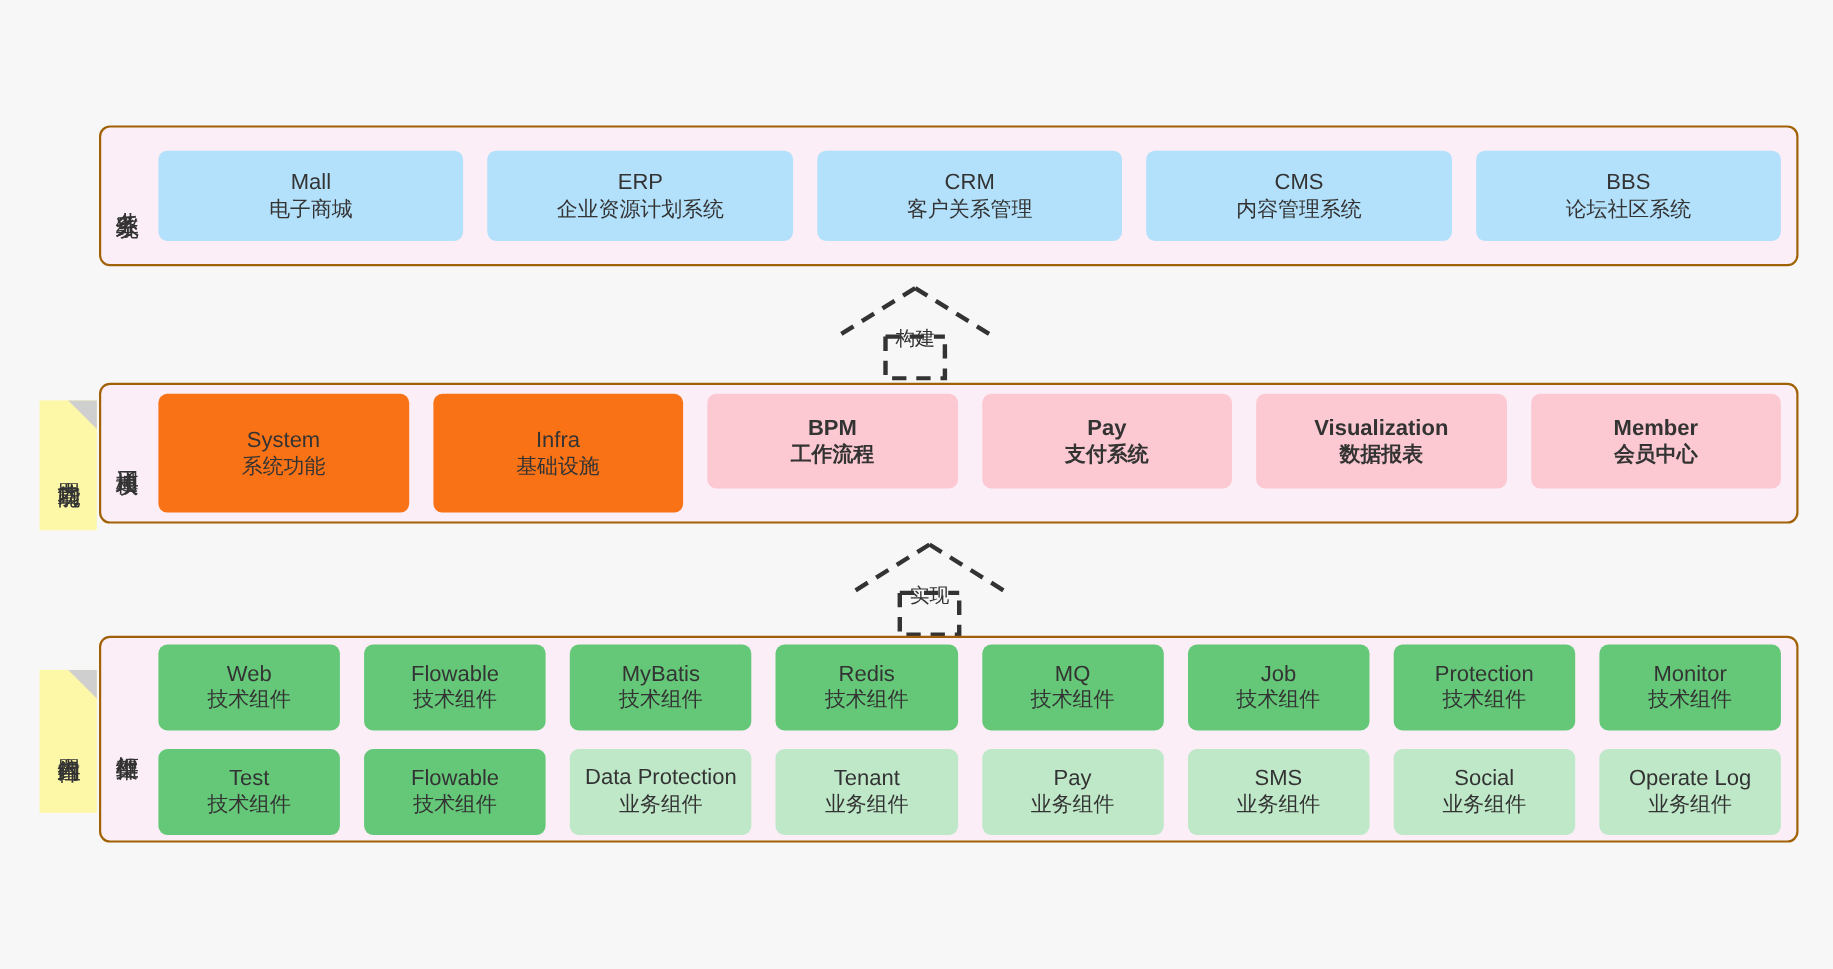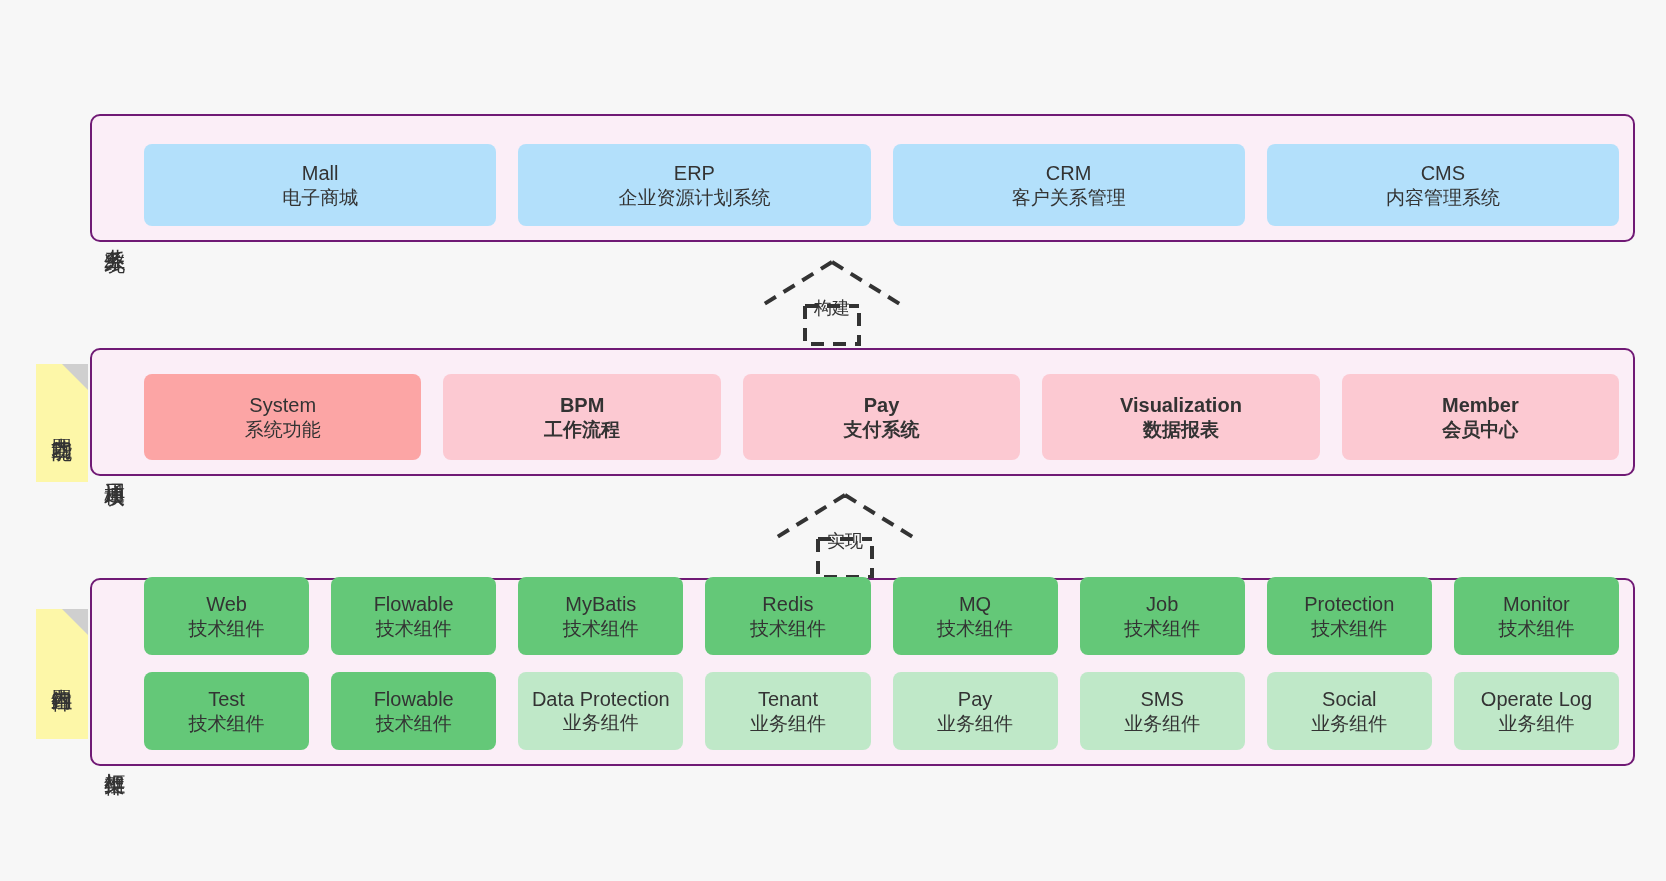--- a/index.html
+++ b/index.html
@@ -14,24 +14,24 @@
     font-family: "Liberation Sans", "DejaVu Sans", sans-serif;
     color: #333333;
     overflow: hidden;
   }
 
   
   .layer {
     position: absolute;
     box-sizing: border-box;
     background: #fbeef7;
-    border: 2px solid #701a75;
+    border: 2px solid #a16207;
     border-radius: 10px;
     display: flex;
-    align-items: flex-end;
+    align-items: center;
   }
   .layer-label {
     flex: 0 0 auto;
     width: 46px;
     display: flex;
     align-items: center;
     justify-content: center;
     font-size: 21px;
     line-height: 1.12;
     letter-spacing: 1px;
@@ -66,21 +66,21 @@
     justify-content: center;
     text-align: center;
     color: #333333;
     padding: 6px 4px;
   }
   .card .t1 { font-size: 20px; line-height: 1.22; }
   .card .t2 { font-size: 19px; line-height: 1.22; }
   .card.three .t1 { line-height: 1.16; }
 
   .biz   { background: #b3e0fb; height: 82px; }
-  .mod-strong { background: #fca5a5; height: 86px; }
+  .mod-strong { background: #f97316; height: 108px; }
   .mod-soft   { background: #fcc9d2; height: 86px; font-weight: bold; }
   .tech-strong{ background: #64c878; height: 78px; }
   .tech-soft  { background: #bfe8c8; height: 78px; }
 
   
   .sticky {
     position: absolute;
     background: #fdf7a8;
     display: flex;
     align-items: center;
@@ -133,20 +133,24 @@
         <div class="t2">企业资源计划系统</div>
       </div>
       <div class="card biz">
         <div class="t1">CRM</div>
         <div class="t2">客户关系管理</div>
       </div>
       <div class="card biz">
         <div class="t1">CMS</div>
         <div class="t2">内容管理系统</div>
       </div>
+      <div class="card biz">
+        <div class="t1">BBS</div>
+        <div class="t2">论坛社区系统</div>
+      </div>
     </div>
   </div>
 </div>
 
 <div class="connector" style="left:757px; top:258px; width:150px; height:88px;">
   <svg width="150" height="88" viewBox="0 0 150 88">
     <path d="M75 4 L146 48 M75 4 L4 48" fill="none" stroke="#333" stroke-width="4" stroke-dasharray="13,9" stroke-linecap="butt"></path>
     <path d="M48 48 L102 48" fill="none" stroke="#333" stroke-width="4" stroke-dasharray="13,9"></path>
     <path d="M48 48 L48 86 L102 86 L102 48" fill="none" stroke="#333" stroke-width="4" stroke-dasharray="13,9"></path>
   </svg>
@@ -159,20 +163,24 @@
 </div>
 
 <div class="layer" style="left:90px; top:348px; width:1545px; height:128px;">
   <div class="layer-label">通用模块</div>
   <div class="layer-body">
     <div class="card-row">
       <div class="card mod-strong">
         <div class="t1">System</div>
         <div class="t2">系统功能</div>
       </div>
+      <div class="card mod-strong">
+        <div class="t1">Infra</div>
+        <div class="t2">基础设施</div>
+      </div>
       <div class="card mod-soft">
         <div class="t1">BPM</div>
         <div class="t2">工作流程</div>
       </div>
       <div class="card mod-soft">
         <div class="t1">Pay</div>
         <div class="t2">支付系统</div>
       </div>
       <div class="card mod-soft">
         <div class="t1">Visualization</div>

